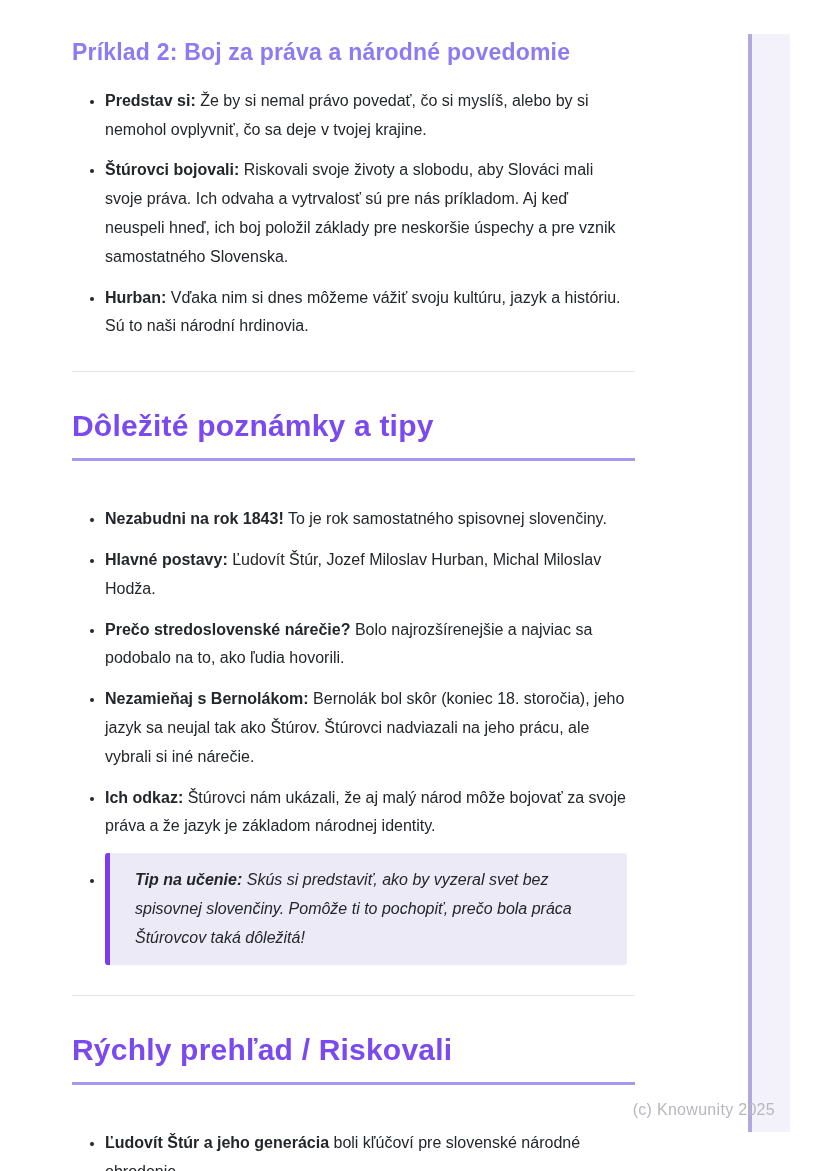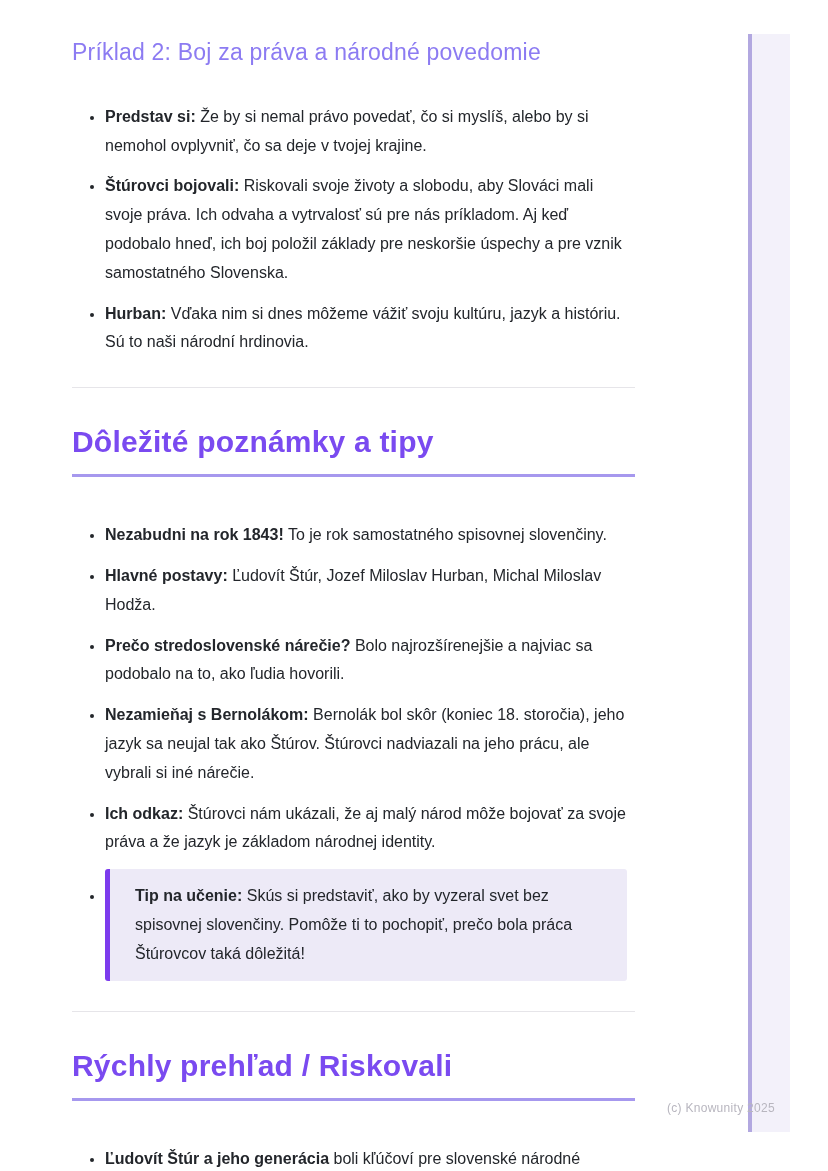--- a/index.html
+++ b/index.html
@@ -16,66 +16,66 @@
   }
   *{box-sizing:border-box;}
   html,body{margin:0;padding:0;}
   body{
     width:828px;height:1171px;position:relative;overflow:hidden;
     background:#ffffff;color:var(--body_text);
     font-family:"Liberation Sans","DejaVu Sans",sans-serif;
   }
   .page{padding:38px 0 0 72px;width:635px;}
   h3.subheading{
-    font-size:23px;font-weight:normal;color:var(--h3_color);
-    margin:0 0 36px 0;line-height:1.25;letter-spacing:.2px;
+    font-size:23px;font-weight:bold;color:var(--h3_color);
+    margin:0 0 20px 0;line-height:1.25;letter-spacing:.2px;
   }
   h2.heading{
     font-size:30px;font-weight:bold;color:var(--h2_color);
     margin:36px 0 44px 0;padding-bottom:14px;line-height:1.2;
     border-bottom:3px solid var(--h2_underline);letter-spacing:.2px;
   }
   ul.list{list-style:disc outside;margin:8px;padding:0 0 0 25px;}
   ul.list li{
     font-size:16px;line-height:1.8;margin:0 0 12px 0;color:var(--body_text);
   }
   ul.list li::marker{color:var(--body_text);font-size:.85em;}
   .bold{font-weight:bold;}
-  li.tip-item{margin-top:24px;}
+  li.tip-item{margin-top:24px;font-style:italic;}
   .tip-box{
     background:var(--tip_bg);
     border-left:5px solid var(--tip_border);
     border-radius:3px;
     padding:13px 18px 13px 25px;
   }
   hr.divider{
     border:none;border-top:1px solid var(--divider);
     margin:30px 0 0 0;
   }
   p.summary-intro{font-size:16px;line-height:1.8;margin:26px 0 22px 0;}
   .footer{
     position:absolute;top:1101px;right:53px;z-index:3;
-    font-size:12px;color:var(--footer_text);letter-spacing:.3px;
+    font-size:16px;color:var(--footer_text);letter-spacing:.3px;
   }
   .scrollbar{
     position:absolute;left:748px;top:34px;width:42px;height:1098px;z-index:2;
     background:var(--scroll_track);
     border-left:4px solid var(--scroll_edge);
   }
 </style>
 </head>
 <body>
 
 <main class="page">
 
   <section>
     <h3 class="subheading">Príklad 2: Boj za práva a národné povedomie</h3>
     <ul class="list">
         <li><span class="bold">Predstav si:</span><span class="regular"> Že by si nemal právo povedať, čo si myslíš, alebo by si nemohol ovplyvniť, čo sa deje v tvojej krajine.</span></li>
-        <li><span class="bold">Štúrovci bojovali:</span><span class="regular"> Riskovali svoje životy a slobodu, aby Slováci mali svoje práva. Ich odvaha a vytrvalosť sú pre nás príkladom. Aj keď podobalo hneď, ich boj položil základy pre neskoršie úspechy a pre vznik samostatného Slovenska.</span></li>
+        <li><span class="bold">Štúrovci bojovali:</span><span class="regular"> Riskovali svoje životy a slobodu, aby Slováci mali svoje práva. Ich odvaha a vytrvalosť sú pre nás príkladom. Aj keď neuspeli hneď, ich boj položil základy pre neskoršie úspechy a pre vznik samostatného Slovenska.</span></li>
         <li><span class="bold">Hurban:</span><span class="regular"> Vďaka nim si dnes môžeme vážiť svoju kultúru, jazyk a históriu. Sú to naši národní hrdinovia.</span></li>
       </ul>
   </section>
 
   <hr class="divider">
 
   <section>
     <h2 class="heading">Dôležité poznámky a tipy</h2>
     <ul class="list">
         <li><span class="bold">Nezabudni na rok 1843!</span><span class="regular"> To je rok samostatného spisovnej slovenčiny.</span></li>

